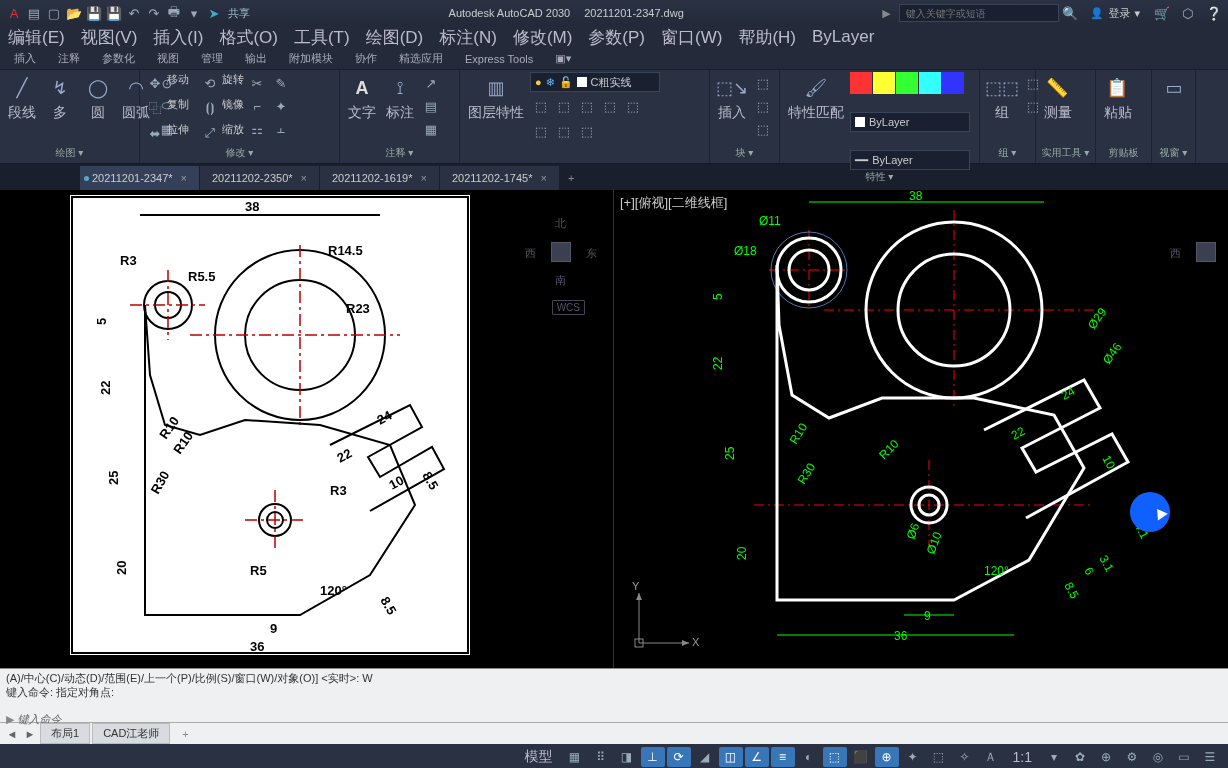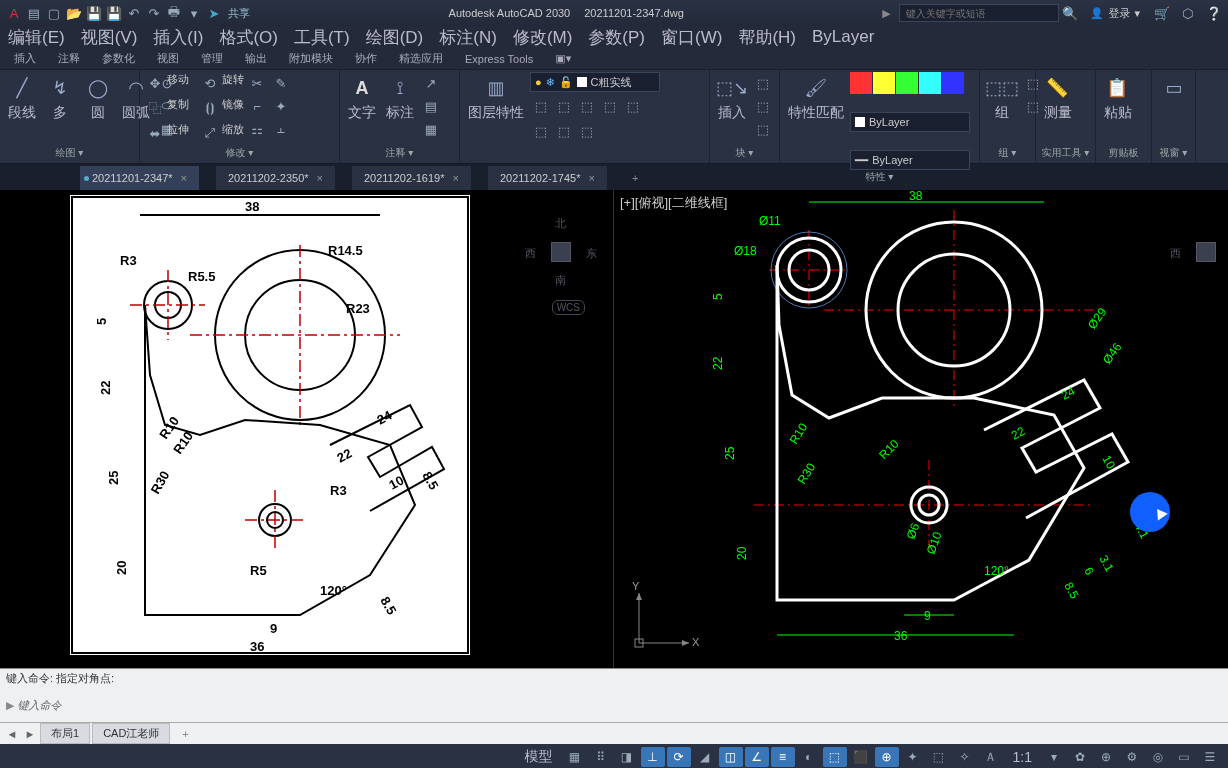--- a/index.html
+++ b/index.html
@@ -18,35 +18,35 @@
 .panel{border-right:1px solid #1c2232;display:flex;flex-direction:column;padding:2px 4px}
 .panel-body{flex:1;display:flex;gap:2px;align-items:flex-start}
 .panel-label{height:16px;text-align:center;color:#9aa;font-size:10px;display:flex;align-items:center;justify-content:center;gap:3px}
 .rb-btn{display:flex;flex-direction:column;align-items:center;justify-content:center;padding:2px 4px;cursor:pointer;gap:2px}
 .rb-btn .ico{width:28px;height:28px;display:flex;align-items:center;justify-content:center;font-size:18px;color:#9ac}
 .rb-btn .lbl{font-size:14px;color:#bbc}
 .rb-small{width:22px;height:22px;display:flex;align-items:center;justify-content:center;cursor:pointer;color:#9ab;font-size:13px}
 .rb-row{display:flex;gap:1px}
 .rb-col{display:flex;flex-direction:column;gap:1px}
 .layer-combo{background:#1a2030;border:1px solid #3a4458;height:20px;width:130px;padding:0 4px;display:flex;align-items:center;color:#ccc;font-size:10px;gap:4px}
-.doc-tabs{height:26px;background:#1a1f2e;display:flex;align-items:flex-end;padding-left:80px;gap:16px}
+.doc-tabs{height:26px;background:#1a1f2e;display:flex;align-items:flex-end;padding-left:80px;gap:0}
 .doc-tab{height:24px;background:#2a3142;padding:0 12px;display:flex;align-items:center;gap:8px;border-right:1px solid #1a1f2e;color:#bbc;font-size:11px;cursor:pointer;position:relative}
 .doc-tab.active{background:#34405a}
 .doc-tab .x{color:#999;font-size:11px}
 .doc-tab .dot{width:5px;height:5px;background:#5ac;border-radius:50%;position:absolute;left:4px;top:10px}
 .doc-tab.add{background:transparent;color:#888;padding:0 8px}
 .workspace{height:478px;display:flex;background:#000}
 .viewport{position:relative;background:#000;overflow:hidden}
 .vp-left{width:614px;border-right:1px solid #333}
 .vp-right{flex:1}
 .ref-image{position:absolute;left:70px;top:5px;width:400px;height:460px;background:#fff}
 .compass{position:absolute;right:20px;top:30px;width:64px;height:64px}
 .compass .dir{position:absolute;color:#556;font-size:11px}
 .compass .cube{position:absolute;left:22px;top:22px;width:20px;height:20px;background:#3a4050;border:1px solid #556}
-.wcs{position:absolute;right:28px;top:110px;color:#556;font-size:10px;border:1px solid #445;padding:1px 4px;border-radius:6px}
+.wcs{position:absolute;right:28px;top:110px;color:#556;font-size:10px;border:1px solid #445;padding:1px 4px;border-radius:1px}
 .vp-label{position:absolute;left:6px;top:4px;color:#ccc;font-size:13px}
 .ucs{position:absolute;left:10px;bottom:10px}
 .ucs line{stroke:#888;stroke-width:1}
 .ucs text{fill:#999;font-size:11px}
 .cmdline{height:54px;background:#eef0f2;color:#333;padding:2px 6px;font-family:Consolas,monospace;font-size:11px;border-top:1px solid #888}
 .cmdline div{color:#333;line-height:14px}
 .cmdline .prompt{font-style:italic;color:#666}
 .layout-tabs{height:22px;background:#eef0f2;display:flex;align-items:center;padding:0 4px;gap:2px;border-top:1px solid #aaa}
 .layout-tabs .arr{width:16px;text-align:center;color:#666;cursor:pointer}
 .layout-tabs .ltab{padding:2px 10px;background:#d8dce0;color:#333;font-size:11px;cursor:pointer;border:1px solid #bbb}
@@ -485,20 +485,21 @@
     <div class="compass" style="right:-10px;top:30px">
       <span class="dir" style="left:-4px;top:26px">西</span>
       <div class="cube"></div>
     </div>
     <div class="cursor-blob" style="right:58px;top:302px"></div>
     <div class="cursor-arrow" style="right:62px;top:318px"></div>
   </div>
 </div>
 
 <div class="cmdline">
+  <div>(A)/中心(C)/动态(D)/范围(E)/上一个(P)/比例(S)/窗口(W)/对象(O)] &lt;实时&gt;: W</div>
   <div>键入命令: 指定对角点:</div>
   <div style="margin-top:13px"><span style="color:#888">▶ </span><span class="prompt">键入命令</span></div>
 </div>
 
 <div class="layout-tabs">
   <span class="arr">◄</span>
   <span class="arr">►</span>
   <span class="ltab">布局1</span>
   <span class="ltab">CAD江老师</span>
   <span class="ltab add">+</span>

